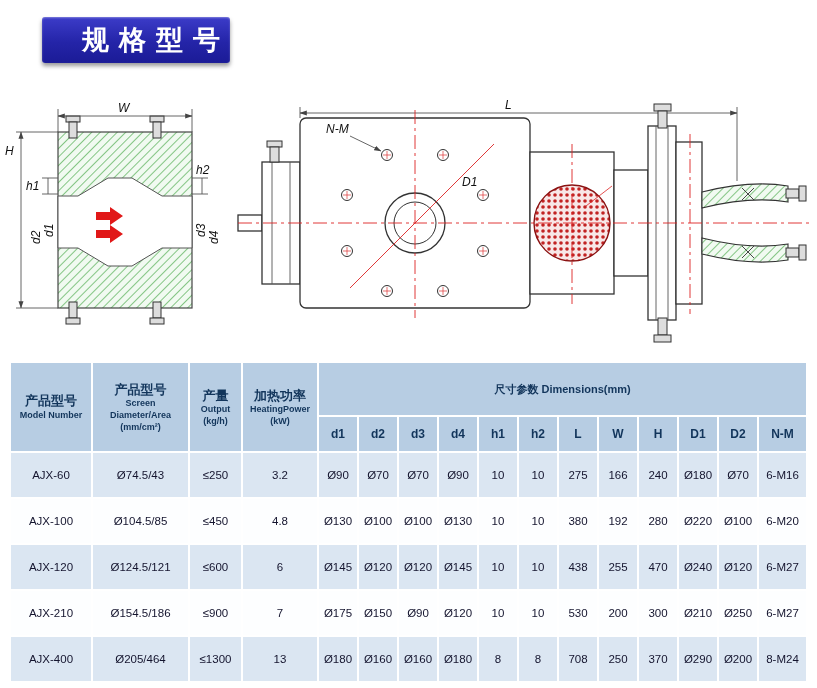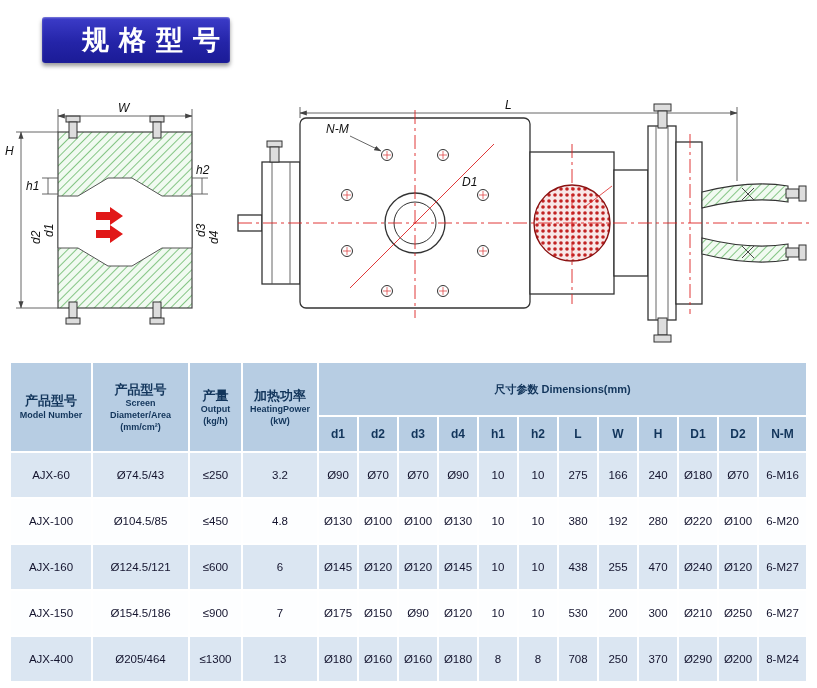--- a/index.html
+++ b/index.html
@@ -273,39 +273,39 @@
       <td>10</td>
       <td>10</td>
       <td>380</td>
       <td>192</td>
       <td>280</td>
       <td>Ø220</td>
       <td>Ø100</td>
       <td>6-M20</td>
     </tr>
     <tr>
-      <td>AJX-160</td>
+      <td>AJX-120</td>
       <td>Ø124.5/121</td>
       <td>≤600</td>
       <td>6</td>
       <td>Ø145</td>
       <td>Ø120</td>
       <td>Ø120</td>
       <td>Ø145</td>
       <td>10</td>
       <td>10</td>
       <td>438</td>
       <td>255</td>
       <td>470</td>
       <td>Ø240</td>
       <td>Ø120</td>
       <td>6-M27</td>
     </tr>
     <tr>
-      <td>AJX-150</td>
+      <td>AJX-210</td>
       <td>Ø154.5/186</td>
       <td>≤900</td>
       <td>7</td>
       <td>Ø175</td>
       <td>Ø150</td>
       <td>Ø90</td>
       <td>Ø120</td>
       <td>10</td>
       <td>10</td>
       <td>530</td>

